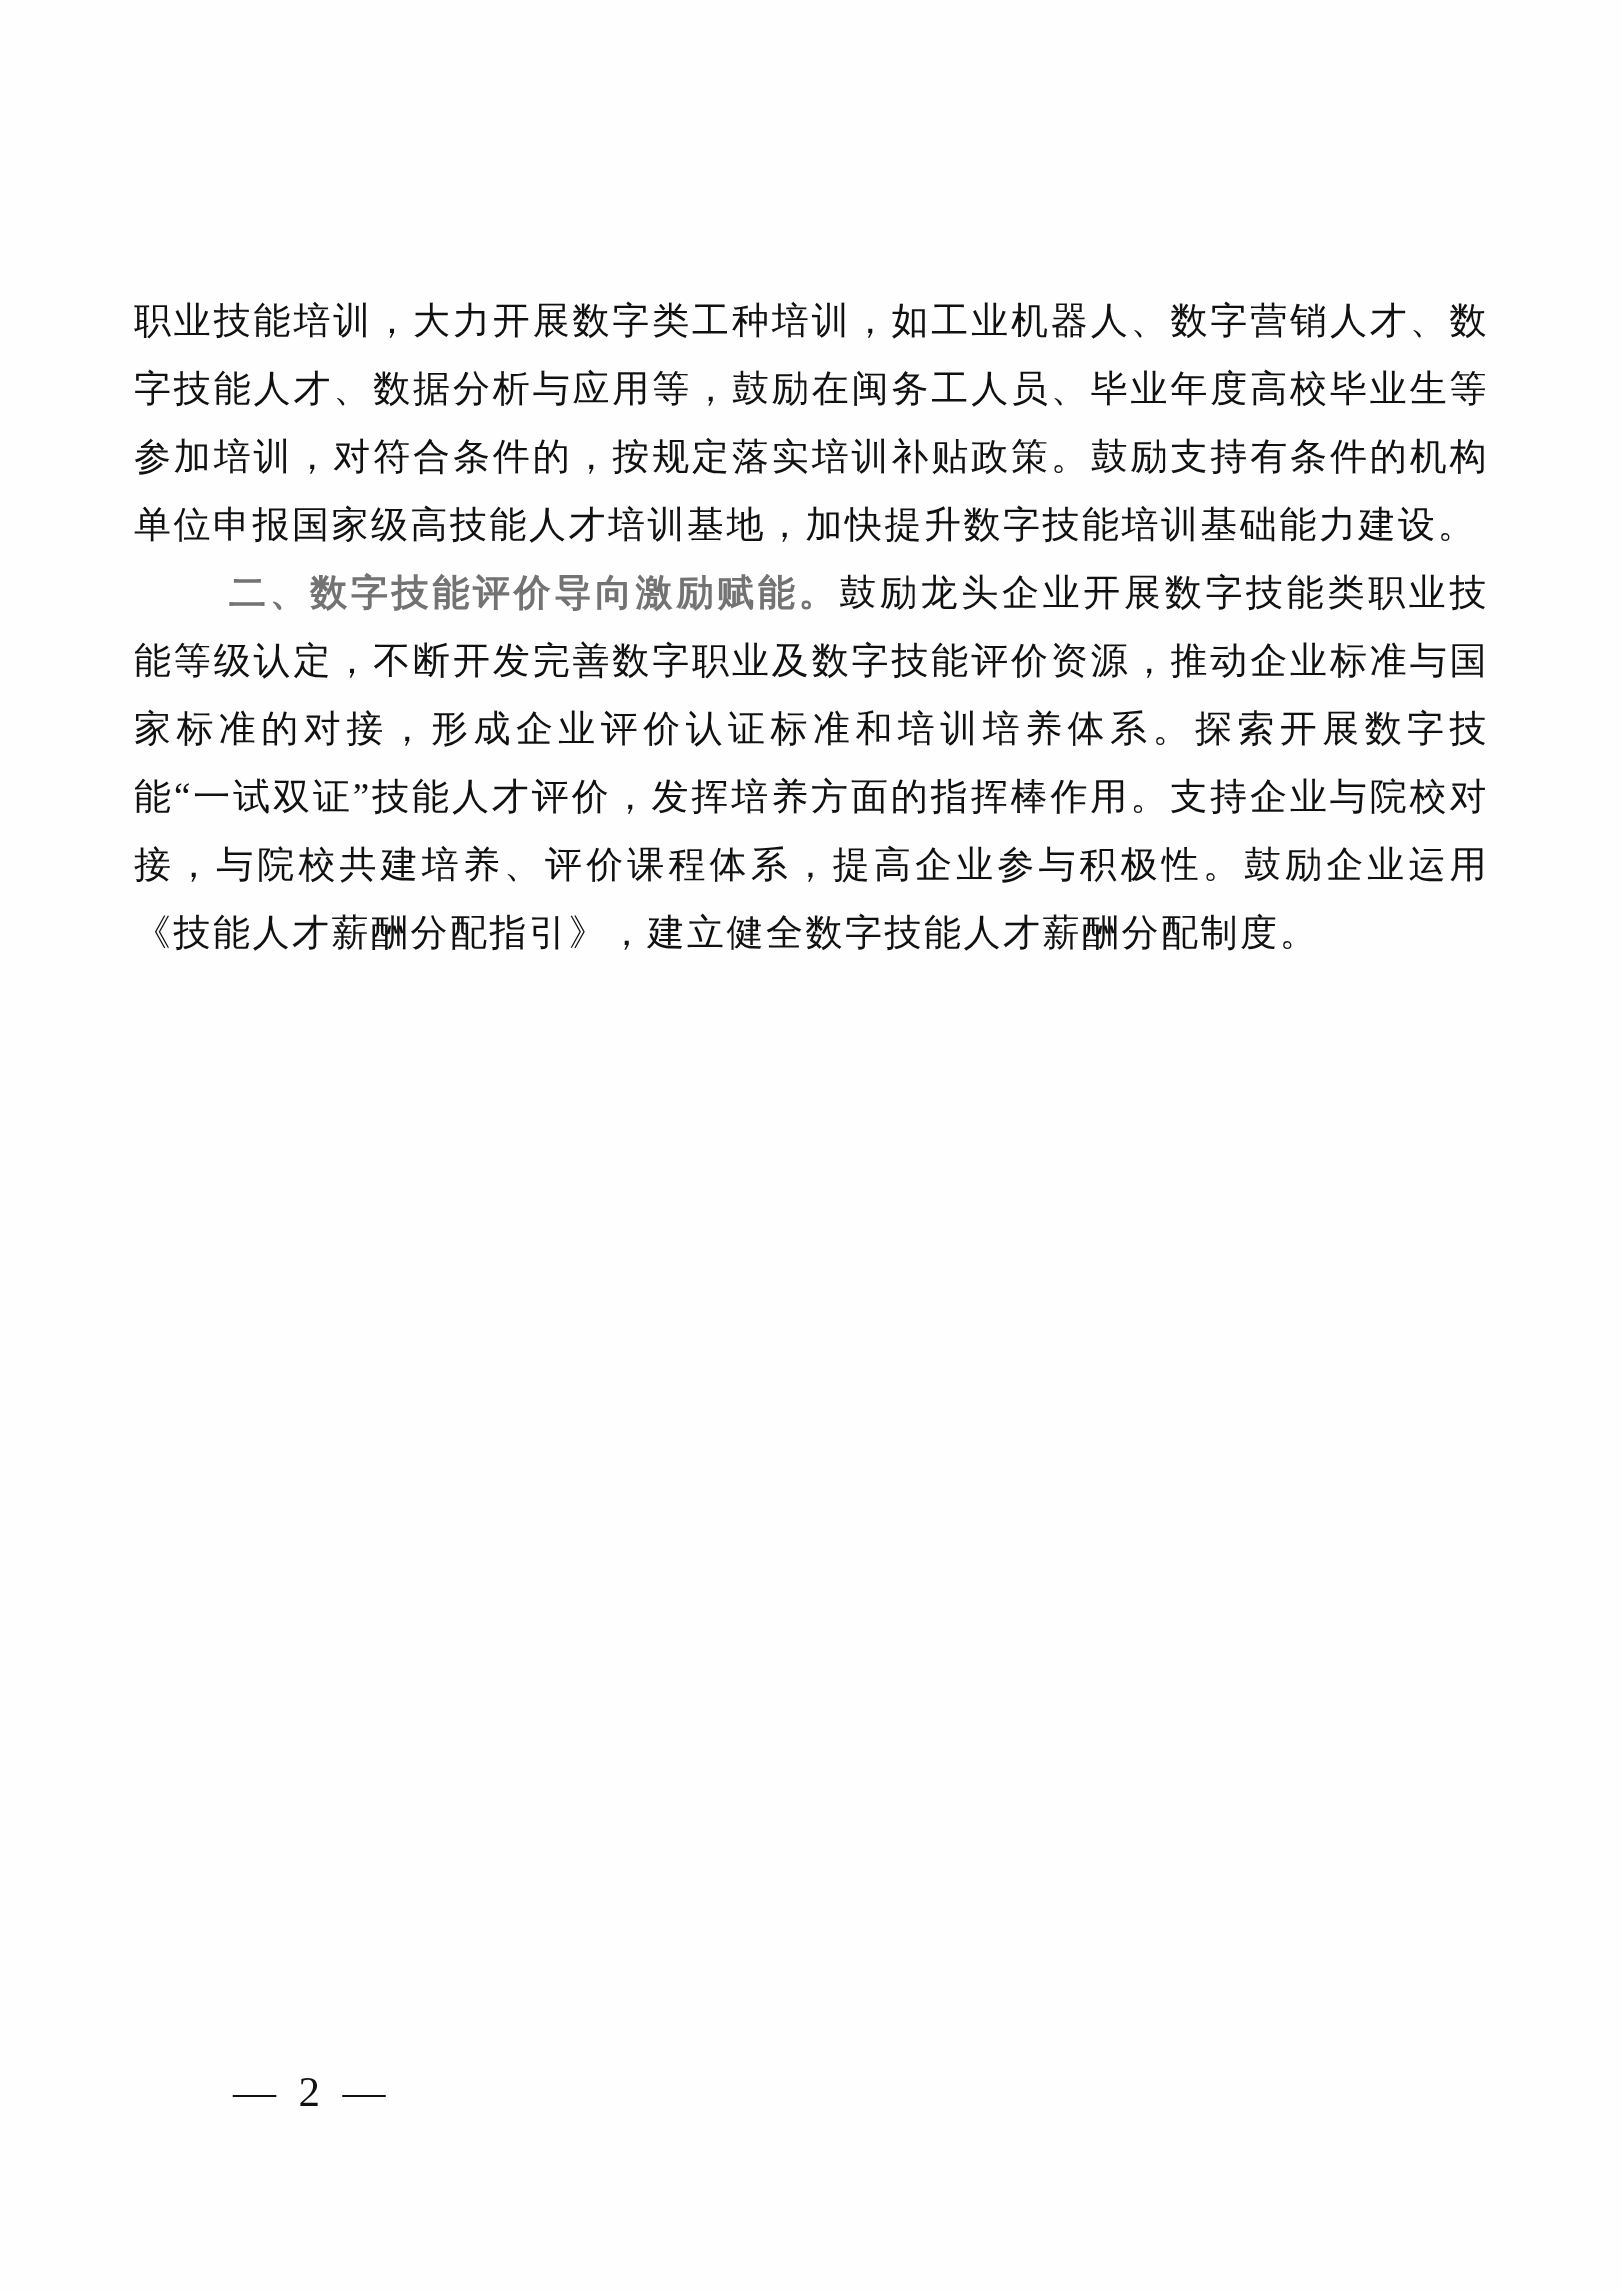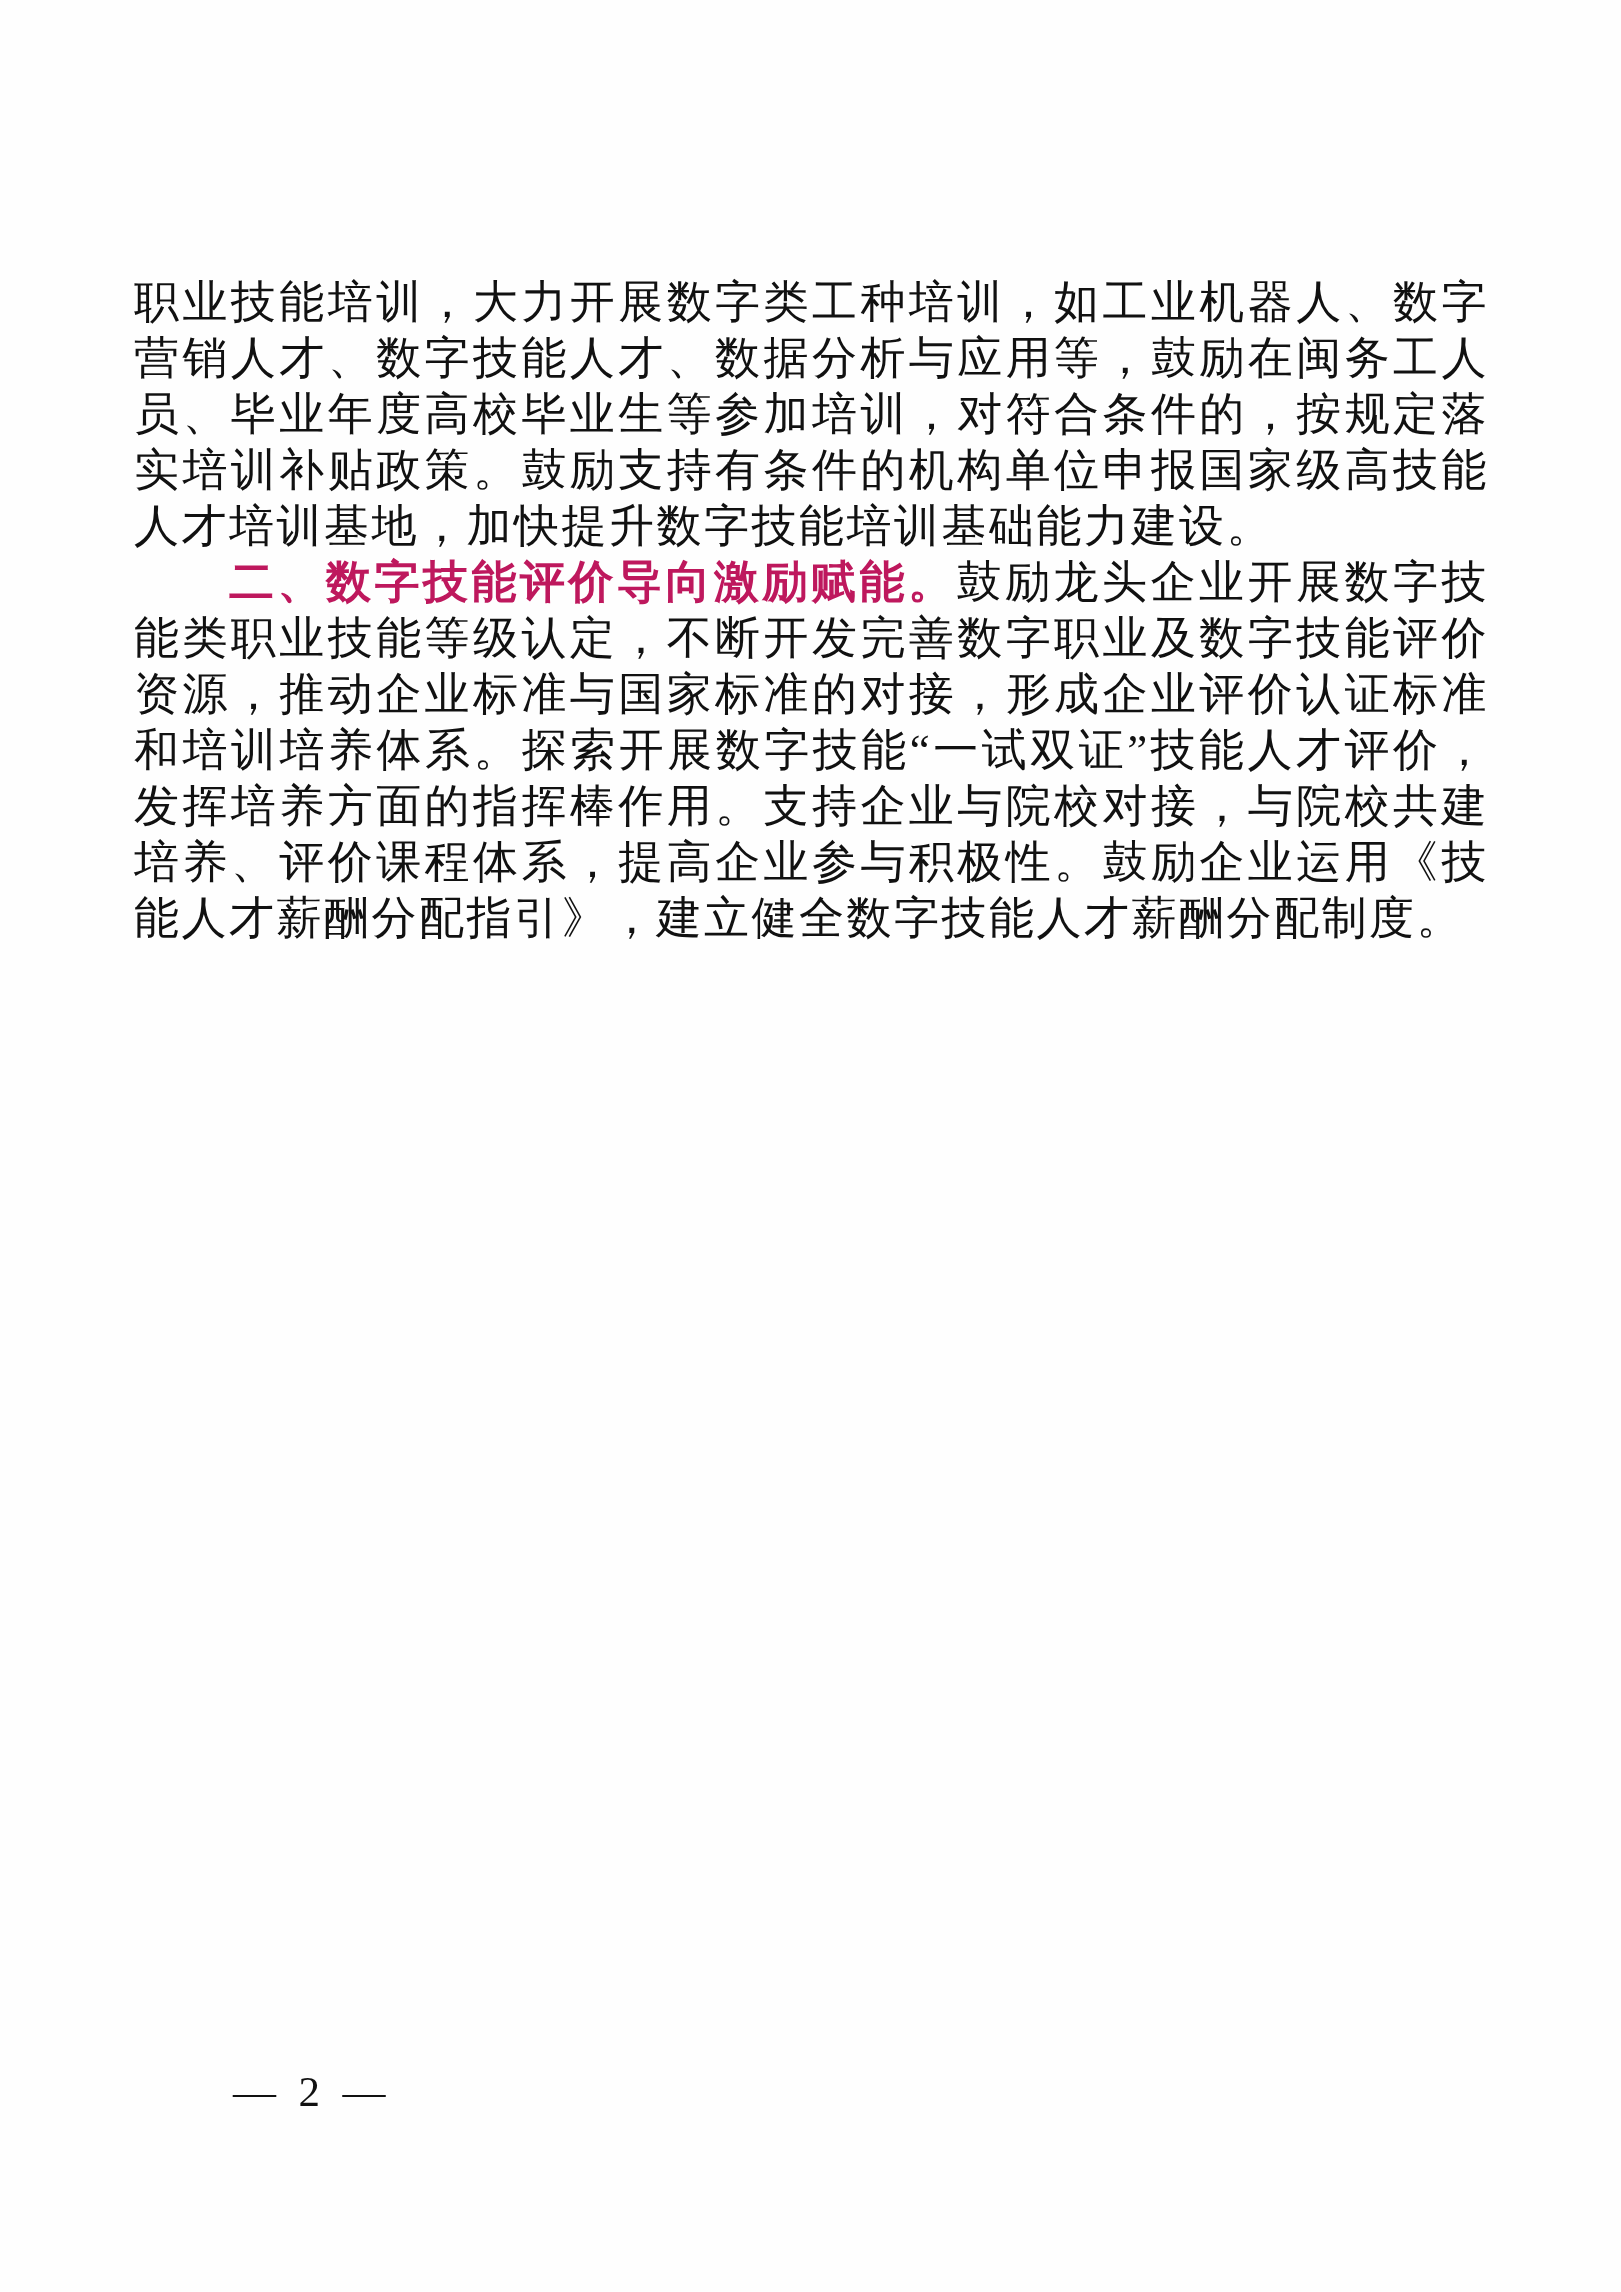--- a/index.html
+++ b/index.html
@@ -12,39 +12,39 @@
     width: 1621px;
     height: 2293px;
     background: #fefefe;
     overflow: hidden;
     font-family: "Liberation Serif", serif;
     color: #111111;
   }
   .text-block {
     position: absolute;
     left: 134px;
-    top: 274px;
+    top: 287px;
     width: 1355px;
-    font-size: 45px;
-    line-height: 56px;
+    font-size: 37px;
+    line-height: 68px;
     letter-spacing: 2.5px;
     text-align: justify;
     text-justify: inter-ideograph;
   }
   .text-block p {
     margin: 0;
     padding: 0;
   }
   .text-block p.indent {
     text-indent: 95px;
   }
   .section-heading {
     font-weight: bold;
     font-family: "Liberation Sans", sans-serif;
-    color: #be185d;
+    color: #737373;
     margin-top: 13px;
   }
   .footer-page-number {
     position: absolute;
     left: 233px;
     top: 2066px;
     font-size: 43px;
     line-height: 51px;
     letter-spacing: 5.9px;
     color: #111111;

